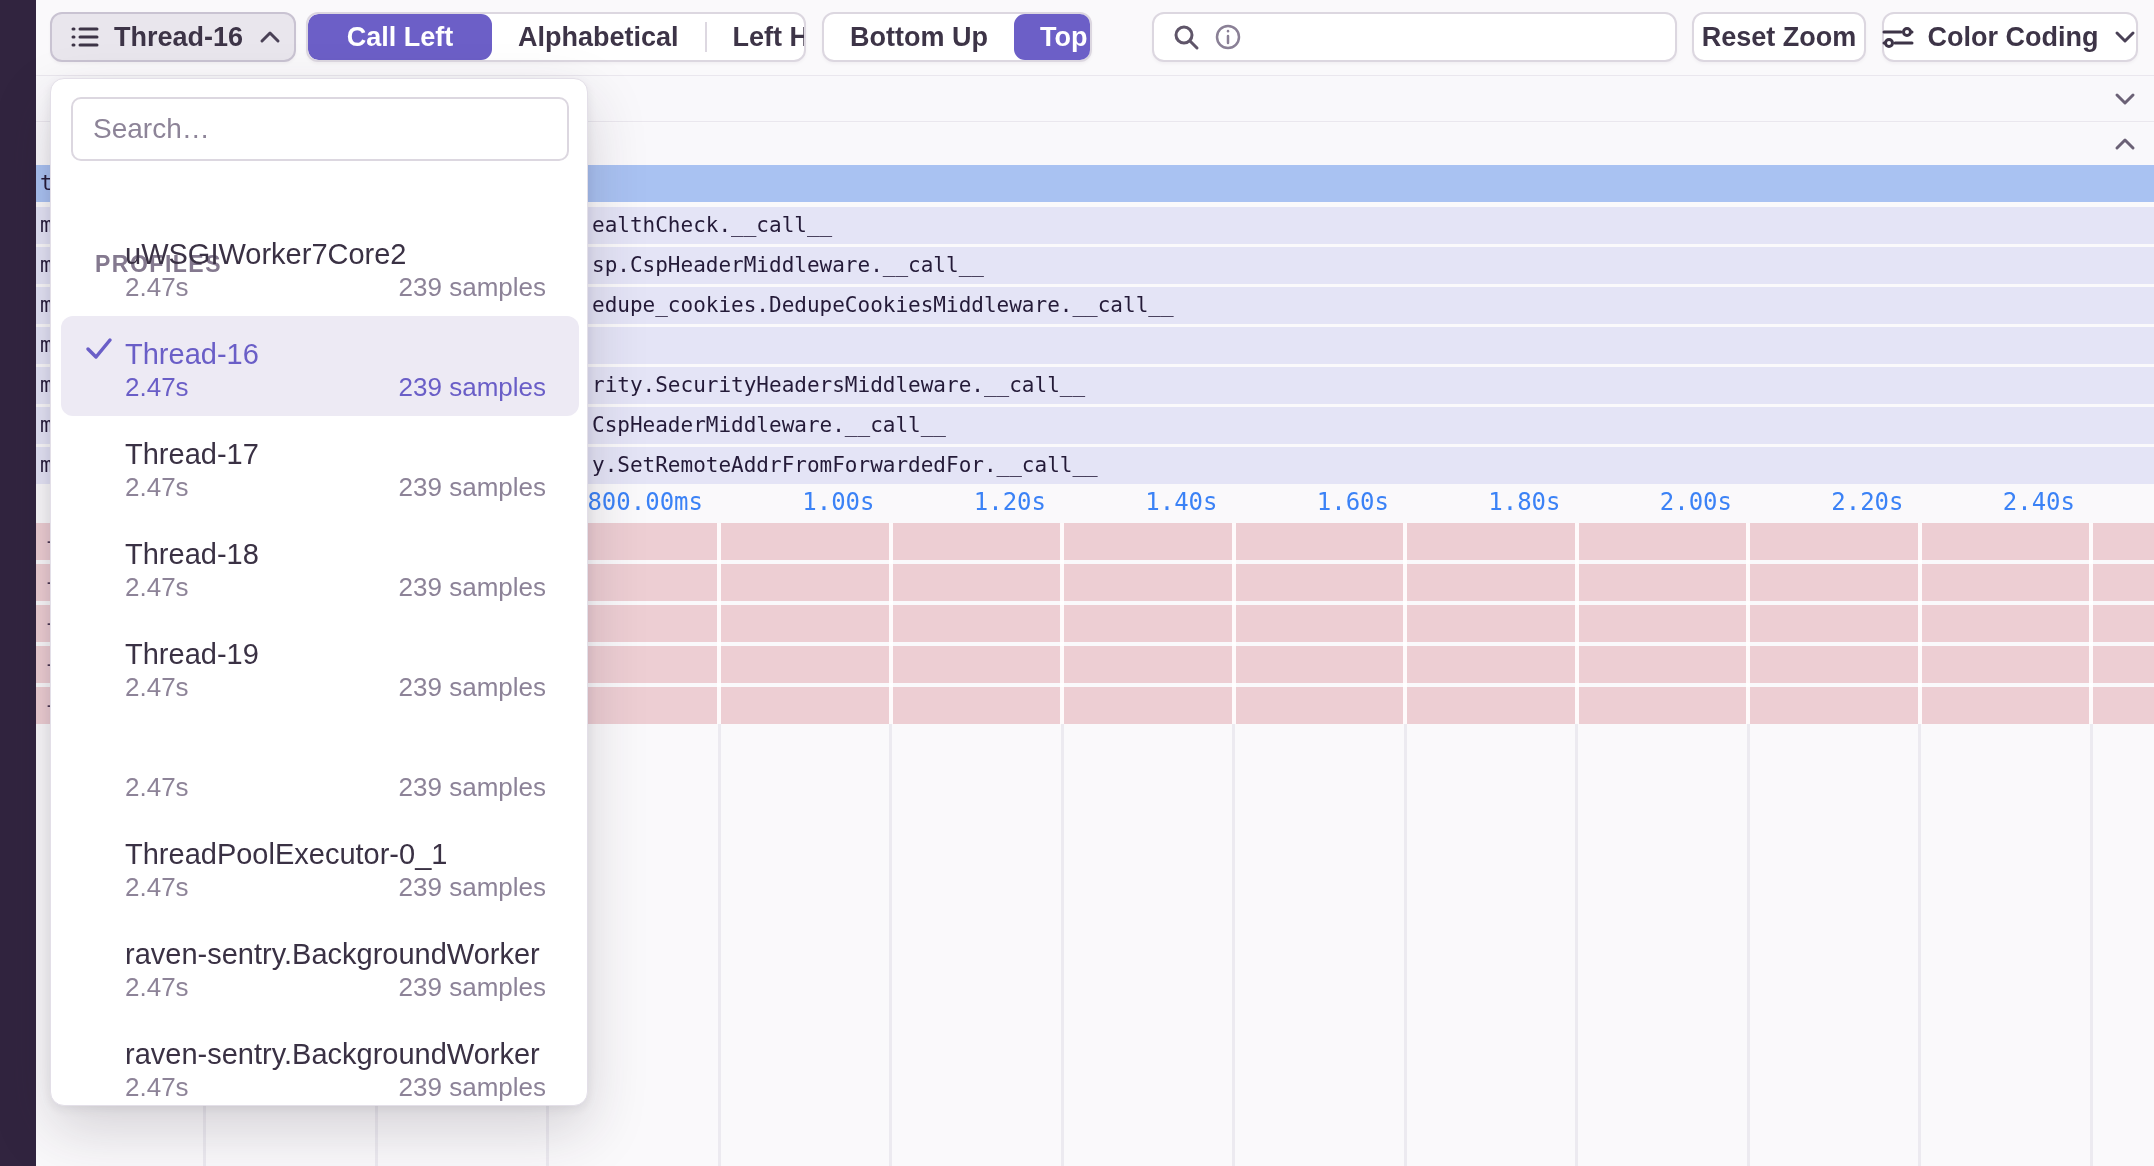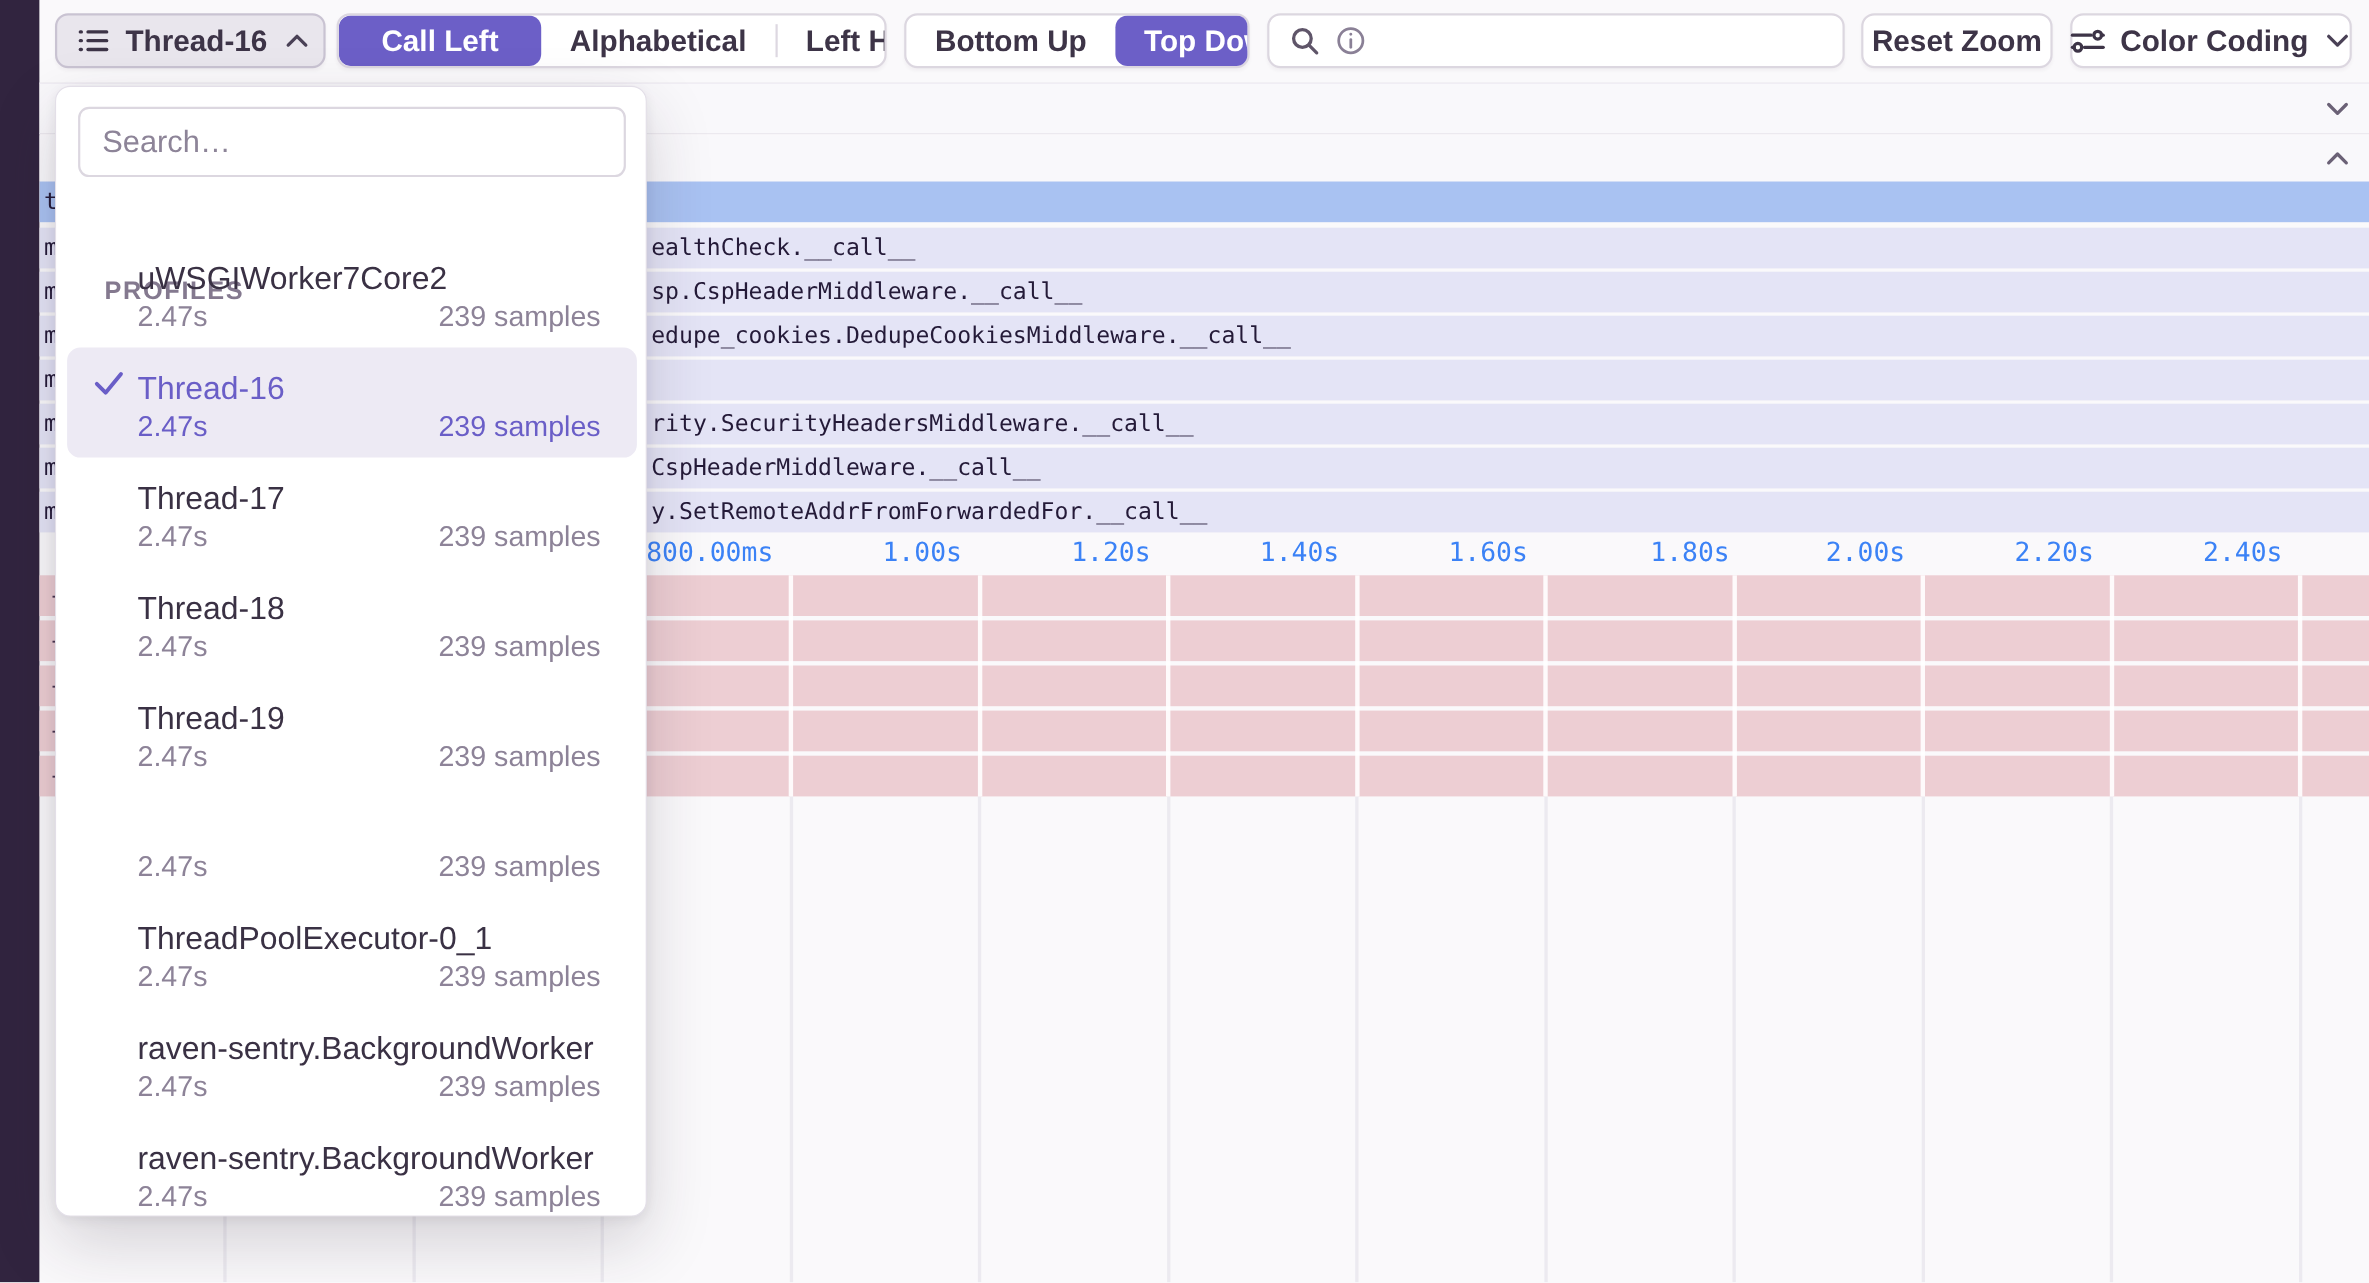--- a/index.html
+++ b/index.html
@@ -22,21 +22,21 @@
     position:absolute;top:12px;height:50px;box-sizing:border-box;
     display:flex;align-items:center;
     background:#fff;border:2px solid #dcd7e0;border-radius:12px;
     font-size:27px;font-weight:700;color:#3d3447;
     box-shadow:0 2px 3px rgba(43,34,51,0.04);
     cursor:pointer;white-space:nowrap;
   }
   .thread-btn{left:14px;width:246px;background:#e9e6ed;border-color:#c9c3d2;gap:14px;padding:0 18px;}
   .seg{padding:0;overflow:hidden;}
   .seg-sort{left:270px;width:500px;}
-  .seg-dir{left:786px;width:314px;justify-content:space-between;}
+  .seg-dir{left:786px;width:270px;justify-content:space-between;}
   .seg button{
     appearance:none;border:none;background:transparent;height:100%;
     font:inherit;color:inherit;padding:0 26px;cursor:pointer;flex:1 1 auto;
   }
   .seg button.active{background:#6c5fc7;color:#fff;border-radius:11px;}
   .seg-divider{width:2px;height:30px;background:#ddd8e1;flex:0 0 auto;}
   .search-box{left:1116px;width:525px;gap:14px;padding:0 18px;cursor:text;font-weight:400;}
   .search-box input{
     flex:1;border:none;outline:none;background:transparent;
     font:inherit;font-size:27px;color:#2b2233;min-width:0;
@@ -204,21 +204,21 @@
       <span class="clip">m</span>
       <span class="txt">y.SetRemoteAddrFromForwardedFor.__call__</span>
     </div>
       </div>
     <div id="axis">
         <span class="axis-label" style="left: 667px; top: 412px;">800.00ms</span>
         <span class="axis-label" style="left: 838.5px; top: 412px;">1.00s</span>
         <span class="axis-label" style="left: 1010px; top: 412px;">1.20s</span>
         <span class="axis-label" style="left: 1181.5px; top: 412px;">1.40s</span>
         <span class="axis-label" style="left: 1353px; top: 412px;">1.60s</span>
-        <span class="axis-label" style="left: 1524.5px; top: 412px; margin-left: 12px;">1.80s</span>
+        <span class="axis-label" style="left: 1524.5px; top: 412px;">1.80s</span>
         <span class="axis-label" style="left: 1696px; top: 412px;">2.00s</span>
         <span class="axis-label" style="left: 1867.5px; top: 412px;">2.20s</span>
         <span class="axis-label" style="left: 2039px; top: 412px;">2.40s</span>
       </div>
     <div id="pink-rows">
         <div class="pink-row" style="top: 448px; background: rgb(237, 206, 211);">
       <span class="clip">-</span>
     </div>
         <div class="pink-row" style="top: 489px; background: rgb(237, 206, 211);">
       <span class="clip">-</span>

